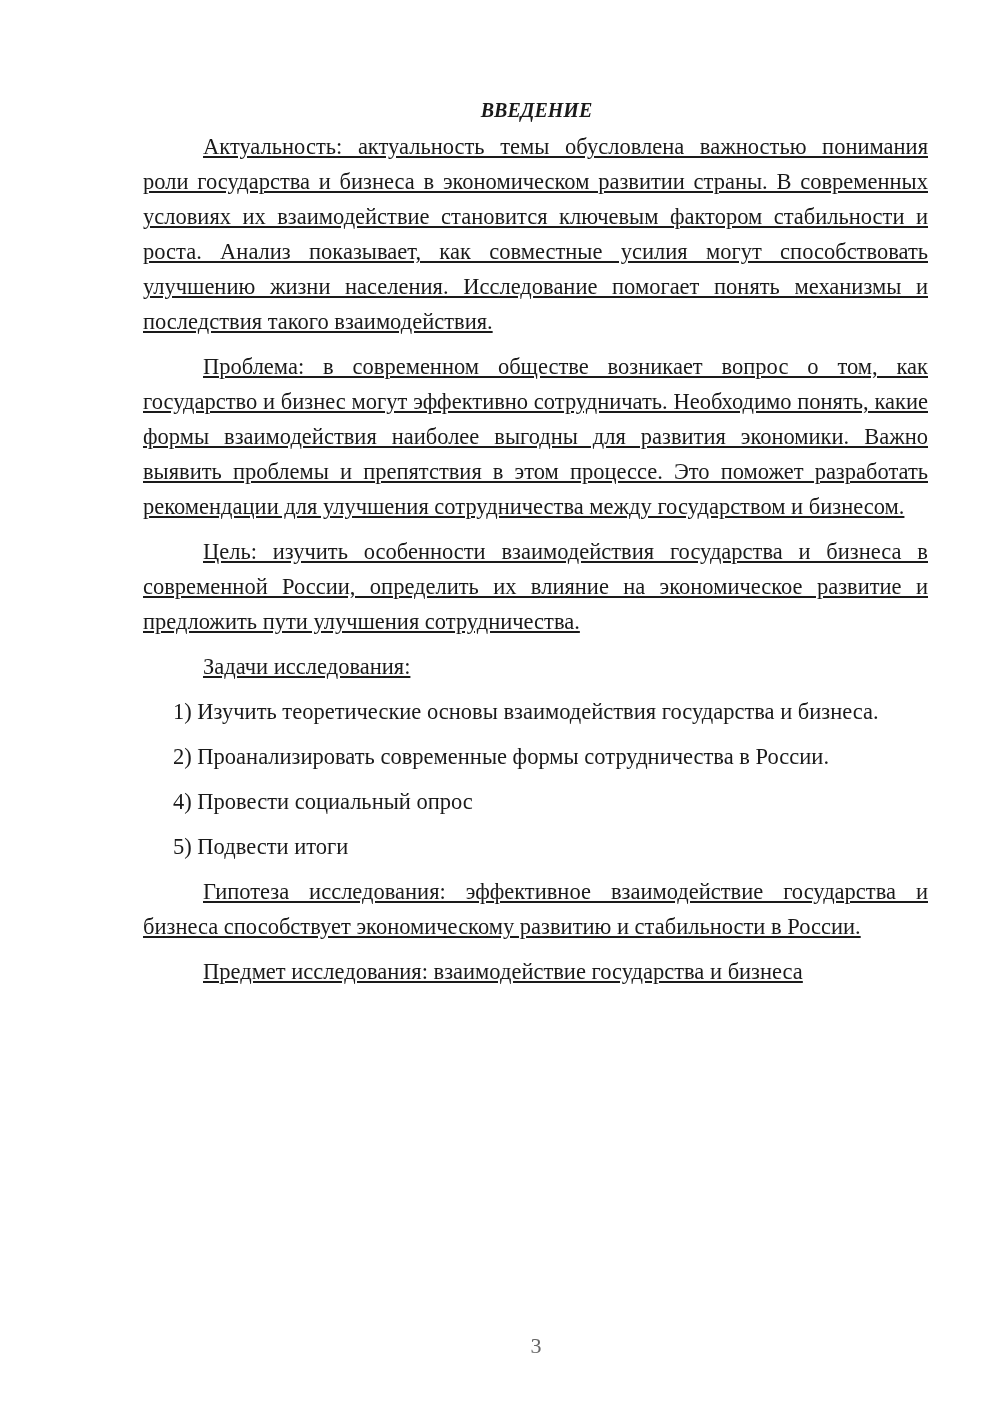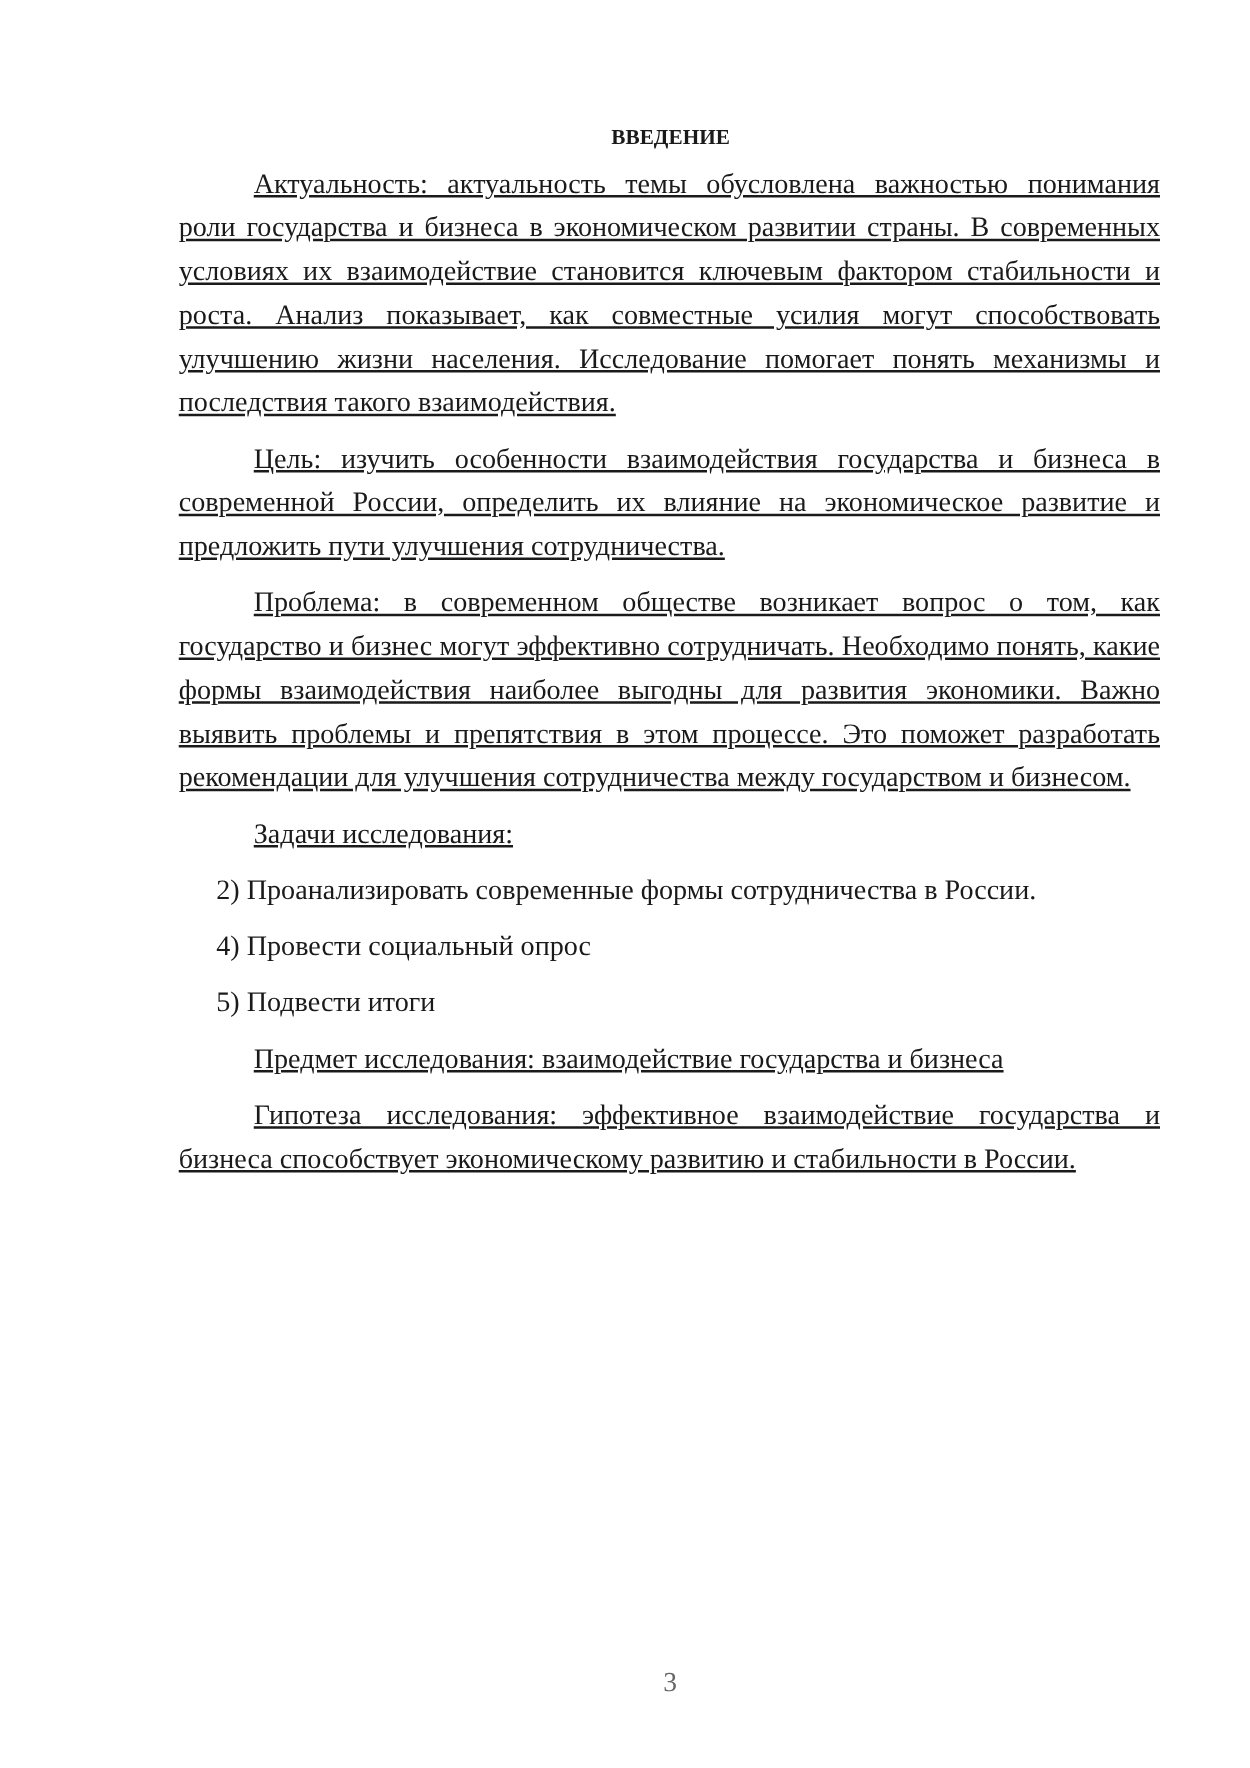--- a/index.html
+++ b/index.html
@@ -7,22 +7,22 @@
     .page {
       position: absolute; left: 0; top: 0; width: 1000px; height: 1414px; background: #fff;
       color: #1a1a1a;
       font-family: "Liberation Serif", "DejaVu Serif", serif;
     }
     .content {
       position: absolute; left: 143px; top: 92px; width: 785px;
       font-size: 22.5px; line-height: 35px;
     }
     .heading {
-      text-align: center; font-weight: bold; font-size: 17px; line-height: 36px;
-      margin: 0 0 1px 0; padding-left: 2px;
+      text-align: center; font-weight: bold; font-size: 20px; line-height: 36px;
+      margin: 0 0 1px 0; padding-left: 2px; font-style: italic;
     }
     .para {
       text-align: justify; text-indent: 60px; margin: 0 0 10px 0;
       text-align-last: left;
       text-decoration: underline;
     }
     .list-item {
       text-align: justify; text-indent: 30px; margin: 0 0 10px 0;
       text-align-last: left;
     }
@@ -32,28 +32,29 @@
     }
   </style>
 </head>
 <body>
 
 <div class="page">
   <div class="content">
     <div class="heading">ВВЕДЕНИЕ</div>
 
     <p class="para">Актуальность: актуальность темы обусловлена важностью понимания роли государства и бизнеса в экономическом развитии страны. В современных условиях их взаимодействие становится ключевым фактором стабильности и роста. Анализ показывает, как совместные усилия могут способствовать улучшению жизни населения. Исследование помогает понять механизмы и последствия такого взаимодействия.</p>
+    <p class="para">Проблема: в современном обществе возникает вопрос о том, как государство и бизнес могут эффективно сотрудничать. Необходимо понять, какие формы взаимодействия наиболее выгодны для развития экономики. Важно выявить проблемы и препятствия в этом процессе. Это поможет разработать рекомендации для улучшения сотрудничества между государством и бизнесом.</p>
     <p class="para">Цель: изучить особенности взаимодействия государства и бизнеса в современной России, определить их влияние на экономическое развитие и предложить пути улучшения сотрудничества.</p>
-    <p class="para">Проблема: в современном обществе возникает вопрос о том, как государство и бизнес могут эффективно сотрудничать. Необходимо понять, какие формы взаимодействия наиболее выгодны для развития экономики. Важно выявить проблемы и препятствия в этом процессе. Это поможет разработать рекомендации для улучшения сотрудничества между государством и бизнесом.</p>
     <p class="para">Задачи исследования:</p>
 
     <div>
+      <p class="list-item">1) Изучить теоретические основы взаимодействия государства и бизнеса.</p>
       <p class="list-item">2) Проанализировать современные формы сотрудничества в России.</p>
       <p class="list-item">4) Провести социальный опрос</p>
       <p class="list-item">5) Подвести итоги</p>
     </div>
 
+    <p class="para">Гипотеза исследования: эффективное взаимодействие государства и бизнеса способствует экономическому развитию и стабильности в России.</p>
     <p class="para">Предмет исследования: взаимодействие государства и бизнеса</p>
-    <p class="para">Гипотеза исследования: эффективное взаимодействие государства и бизнеса способствует экономическому развитию и стабильности в России.</p>
   </div>
 
   <div class="page-number">3</div>
 </div>
 
 </body></html>

